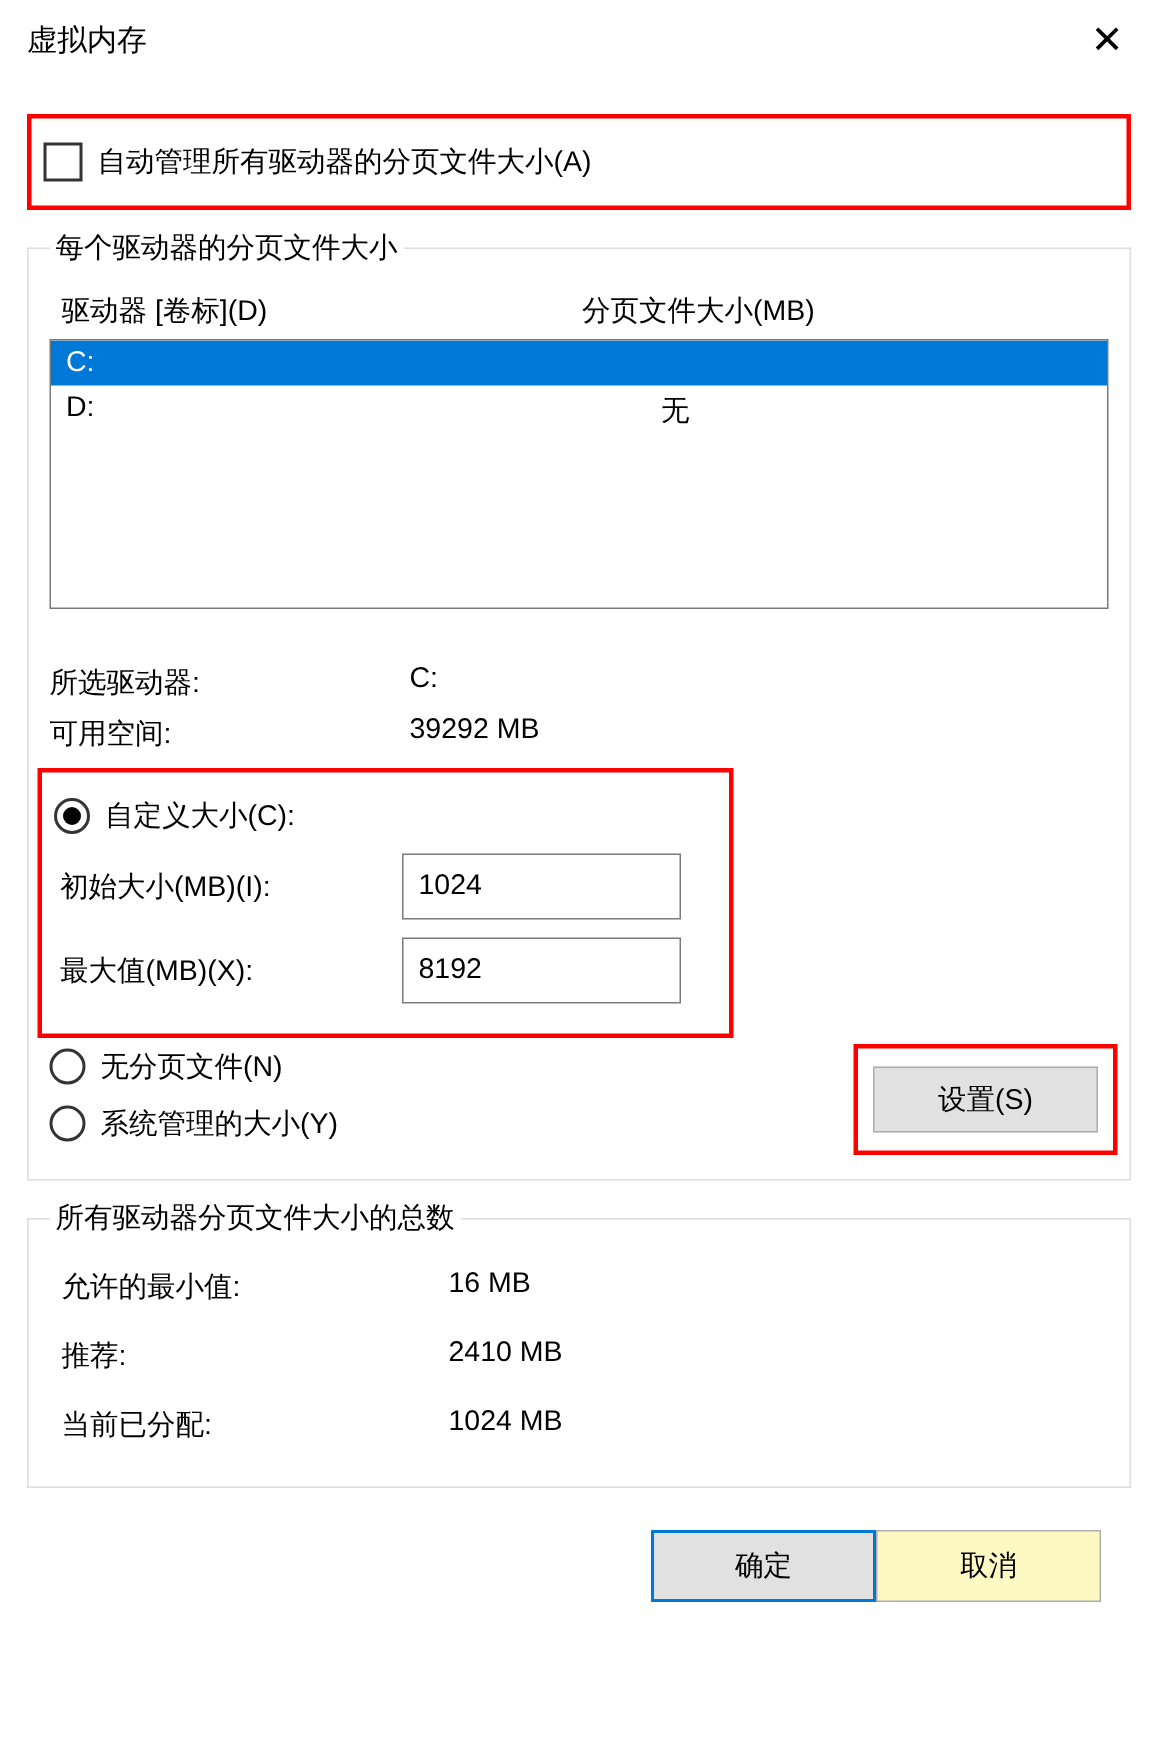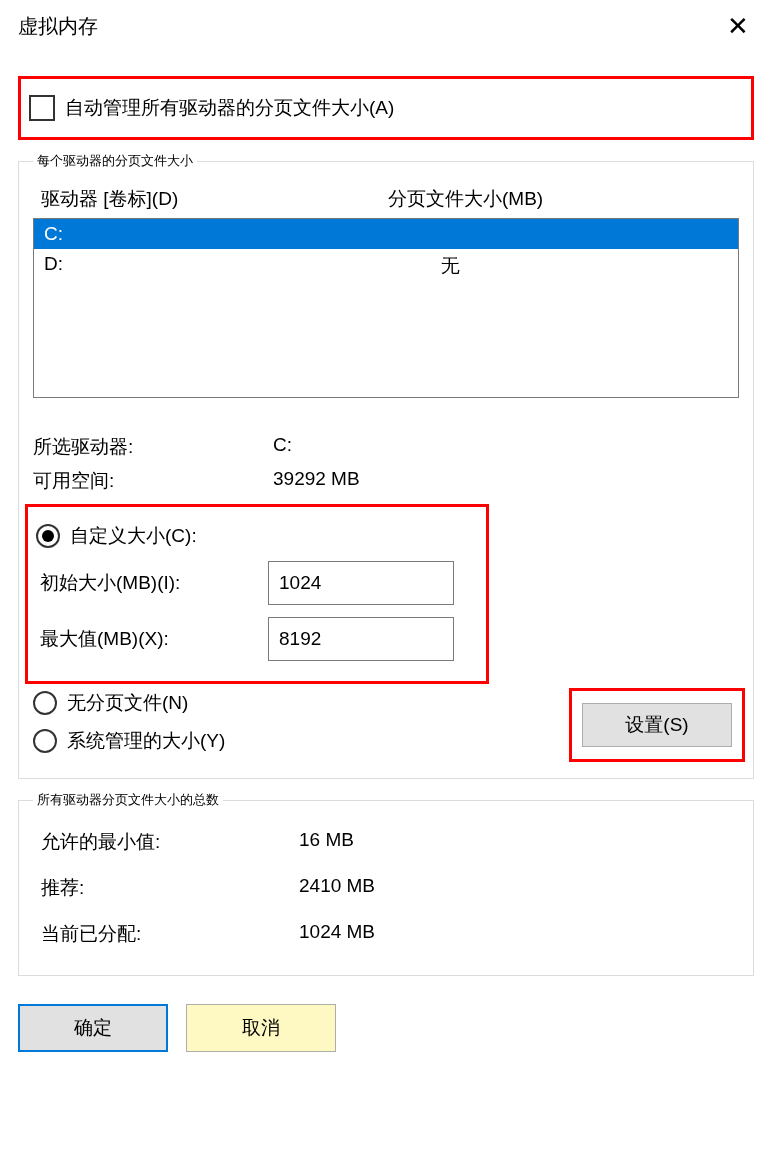--- a/index.html
+++ b/index.html
@@ -33,21 +33,21 @@
       width: 26px; height: 26px;
       border: 2px solid #333;
       display: inline-block;
       flex-shrink: 0;
     }
     fieldset {
       border: 1px solid #dcdcdc;
       margin: 12px 0 0 0;
       padding: 10px 14px 18px 14px;
     }
-    legend { padding: 0 4px; font-size: 13px; margin-top: 45px; }
+    legend { padding: 0 4px; font-size: 19px; margin-top: 45px; }
     .list-headers {
       display: flex;
       padding: 6px 4px 6px 8px;
       font-size: 19px;
     }
     .list-headers .col1 { flex: 0 0 50%; }
     .list-headers .col2 { flex: 0 0 50%; }
     .drive-list {
       border: 1px solid #7a7a7a;
       height: 180px;
@@ -114,21 +114,21 @@
       border: 1px solid #adadad;
       font-size: 19px;
       font-family: inherit;
       cursor: default;
     }
     .totals-row { display: flex; padding: 10px 0 10px 8px; }
     .totals-label { flex: 0 0 258px; }
     .totals-value { flex: 1; }
     .dialog-buttons {
       display: flex;
-      gap: 18px;
+      justify-content: flex-end;
       padding: 28px 20px 20px 0;
     }
     .btn-ok {
       height: 48px; width: 150px;
       background: #e1e1e1;
       border: 2px solid #0078d7;
       font-size: 19px; font-family: inherit;
     }
     .btn-cancel {
       height: 48px; width: 150px;

